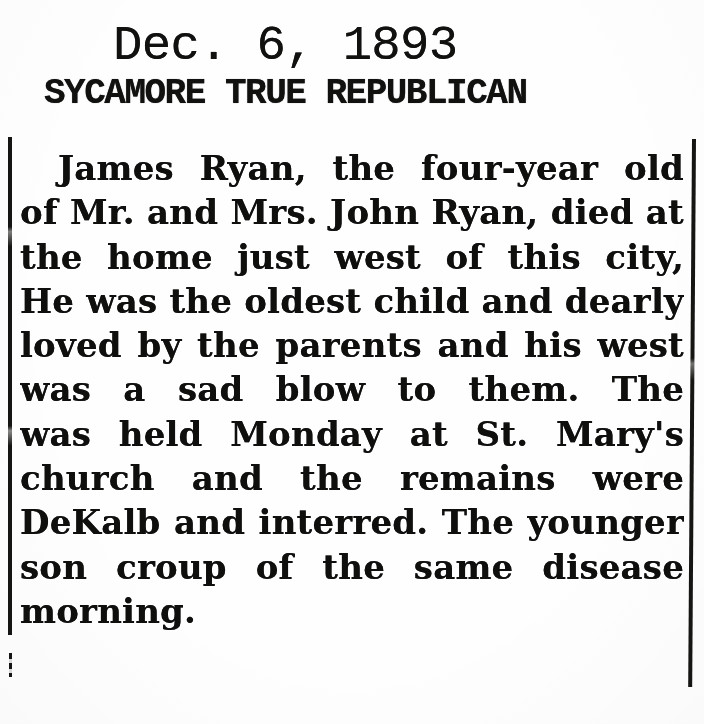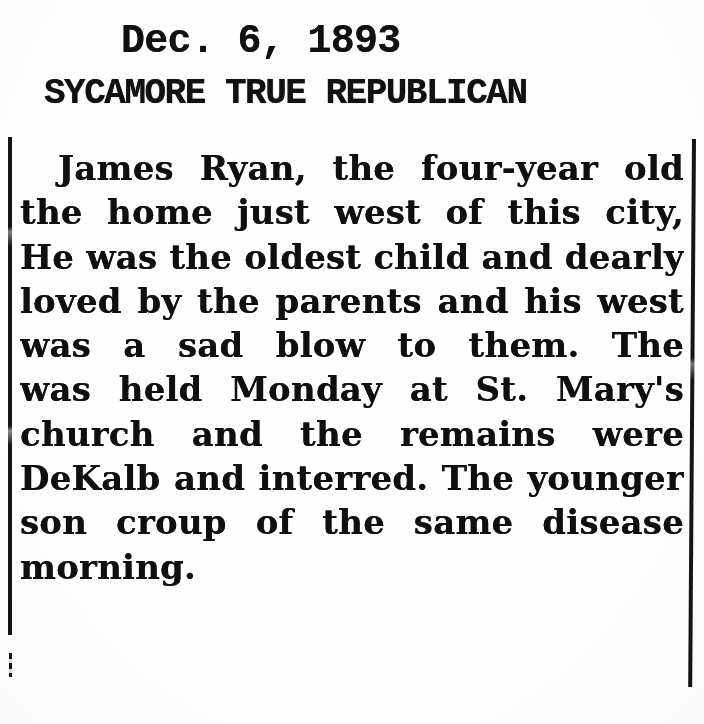--- a/index.html
+++ b/index.html
@@ -17,25 +17,25 @@
   .page {
     position: absolute;
     inset: 0;
     background:
       radial-gradient(ellipse at 50% 40%, rgba(255,255,255,0) 60%, rgba(0,0,0,0.015) 100%),
       #fefefe;
   }
   
   .date-line {
     position: absolute;
-    left: 121px;
+    left: 113px;
     top: 22px;
     font-family: "Liberation Mono", monospace;
-    font-weight: 700;
-    font-size: 40px;
+    font-weight: 400;
+    font-size: 49px;
     line-height: 1;
     letter-spacing: -0.7px;
     color: #111110;
     text-shadow: 0 0 0.6px rgba(10,10,10,0.85);
     white-space: nowrap;
   }
   .masthead-line {
     position: absolute;
     left: 44px;
     top: 76px;
@@ -120,20 +120,21 @@
   <div class="date-line">Dec. 6, 1893</div>
 
   <div class="masthead-line">SYCAMORE TRUE REPUBLICAN</div>
 
   <div class="rule rule-left"></div>
   <div class="rule rule-left-tail"></div>
   <div class="rule rule-right"></div>
 
   <div class="article">
     <div class="line">James Ryan, the four-year old son</div>
+    <div class="line">of Mr. and Mrs. John Ryan, died at</div>
     <div class="line">the home just west of this city, Fri-</div>
     <div class="line">He was the oldest child and dearly</div>
     <div class="line">loved by the parents and his west</div>
     <div class="line">was a sad blow to them. The funeral</div>
     <div class="line">was held Monday at St. Mary's</div>
     <div class="line">church and the remains were taken to</div>
     <div class="line">DeKalb and interred. The younger</div>
     <div class="line">son croup of the same disease yesterday</div>
     <div class="line">morning.</div>
   </div>

